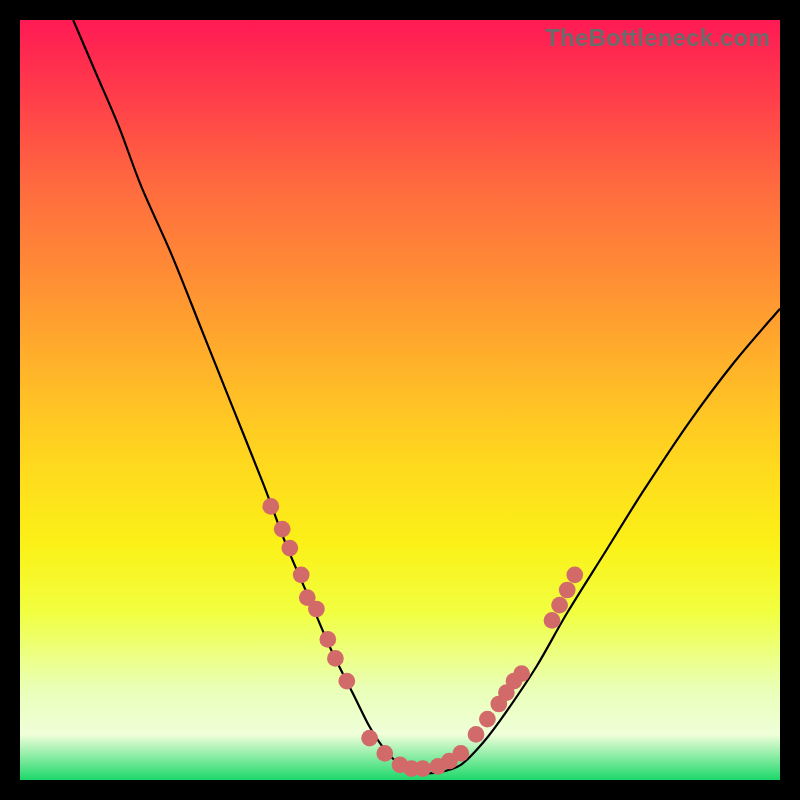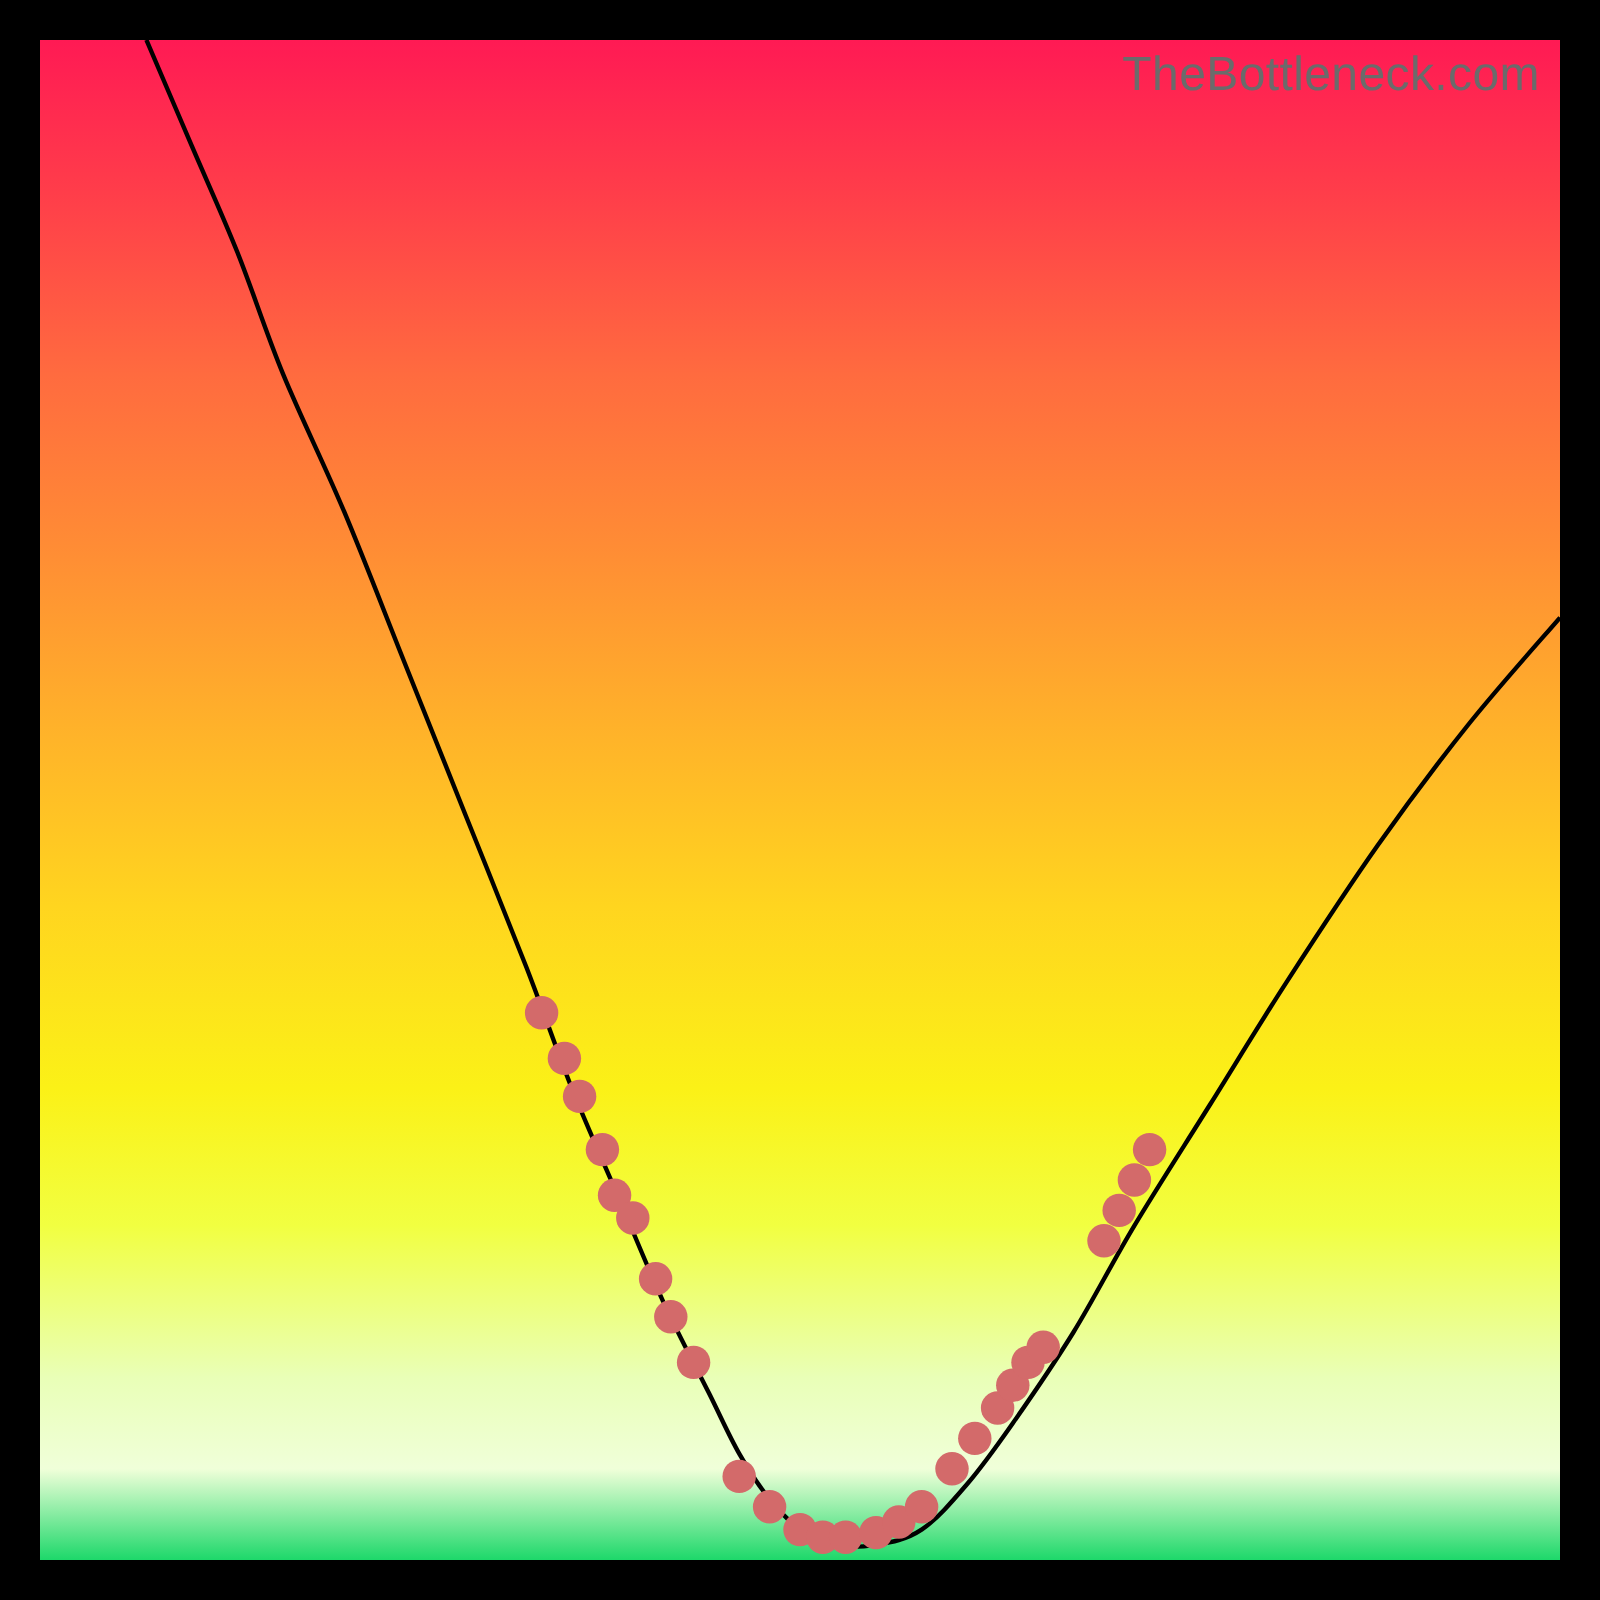--- a/index.html
+++ b/index.html
@@ -30,21 +30,21 @@
       #f0ffd9 94%,
       #1dd86a 100%
     );
   }
   .watermark {
     position: absolute;
     top: 4px;
     right: 10px;
     color: #6b6b6b;
     font-size: 24px;
-    font-weight: 400;
+    font-weight: 700;
     letter-spacing: 0.2px;
     z-index: 5;
   }
   svg.plot {
     position: absolute;
     left: 0;
     top: 0;
     width: 760px;
     height: 760px;
     z-index: 3;

